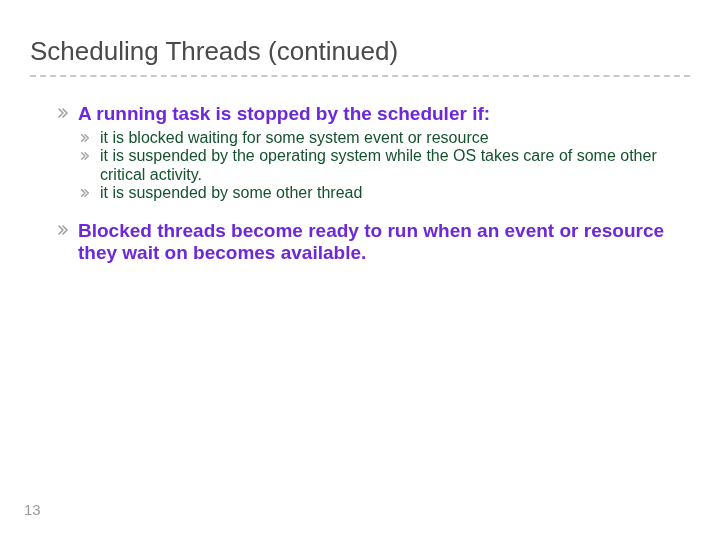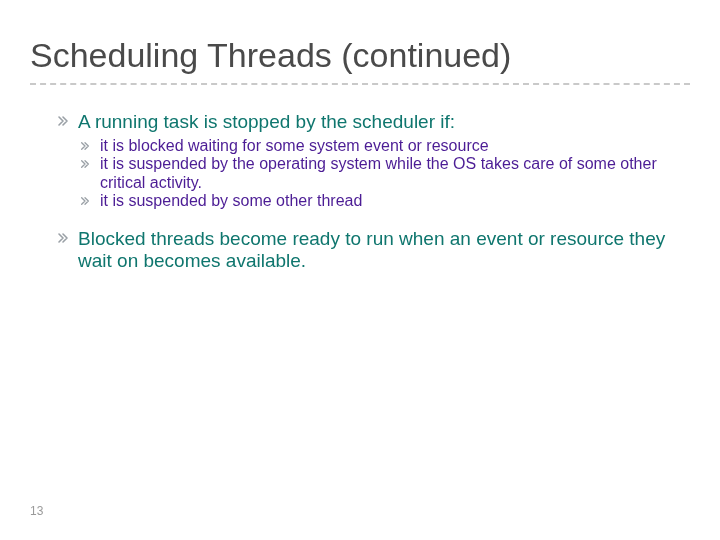--- a/index.html
+++ b/index.html
@@ -1,42 +1,42 @@
 <!DOCTYPE html>
 <html><head>
 <meta charset="utf-8">
 <style>
   * { margin: 0; padding: 0; box-sizing: border-box; }
   html, body { width: 720px; height: 540px; background: #fff; font-family: Arial, Helvetica, sans-serif; color: #333; }
   .slide { width: 720px; height: 540px; position: relative; padding: 36px 30px 0 30px; }
-  .title { font-size: 34px; font-weight: 400; color: #4a4a4a; margin-bottom: 8px; }
+  .title { font-size: 26px; font-weight: 400; color: #4a4a4a; margin-bottom: 8px; }
   .title-rule {
     border: none;
     border-top: 2px dashed #c9c9c9;
     margin-bottom: 26px;
   }
   .content { padding-left: 26px; padding-right: 10px; }
   .l1 { position: relative; padding-left: 22px; margin-bottom: 4px; }
-  .l1-text { font-size: 19px; color: #0f766e; line-height: 1.15; }
+  .l1-text { font-size: 19px; color: #6d28d9; line-height: 1.15; font-weight: bold; }
   .l2-wrap { margin-top: 2px; margin-bottom: 18px; }
   .l2 { position: relative; padding-left: 44px; }
-  .l2-text { font-size: 16px; color: #4c1d95; line-height: 1.15; display: block; }
+  .l2-text { font-size: 16px; color: #14532d; line-height: 1.15; display: block; }
   .bullet-main {
     position: absolute; left: 0; top: 3px; width: 14px; height: 14px;
     display:flex; align-items:center; justify-content:center;
   }
   .bullet-sub {
     position: absolute; left: 22px; top: 2px; width: 14px; height: 14px;
     display:flex; align-items:center; justify-content:center;
   }
   .bullet-main svg, .bullet-sub svg { display:block; }
   .gap { height: 14px; }
   .pagenum {
-    position: absolute; left: 30px; bottom: 22px;
-    font-size: 12px; color: #9a9a9a;
+    position: absolute; left: 24px; bottom: 22px;
+    font-size: 15px; color: #9a9a9a;
   }
 </style>
 </head>
 <body>
 
 <div class="slide">
   <h1 class="title">Scheduling Threads (continued)</h1>
   <hr class="title-rule">
 
   <div class="content">

